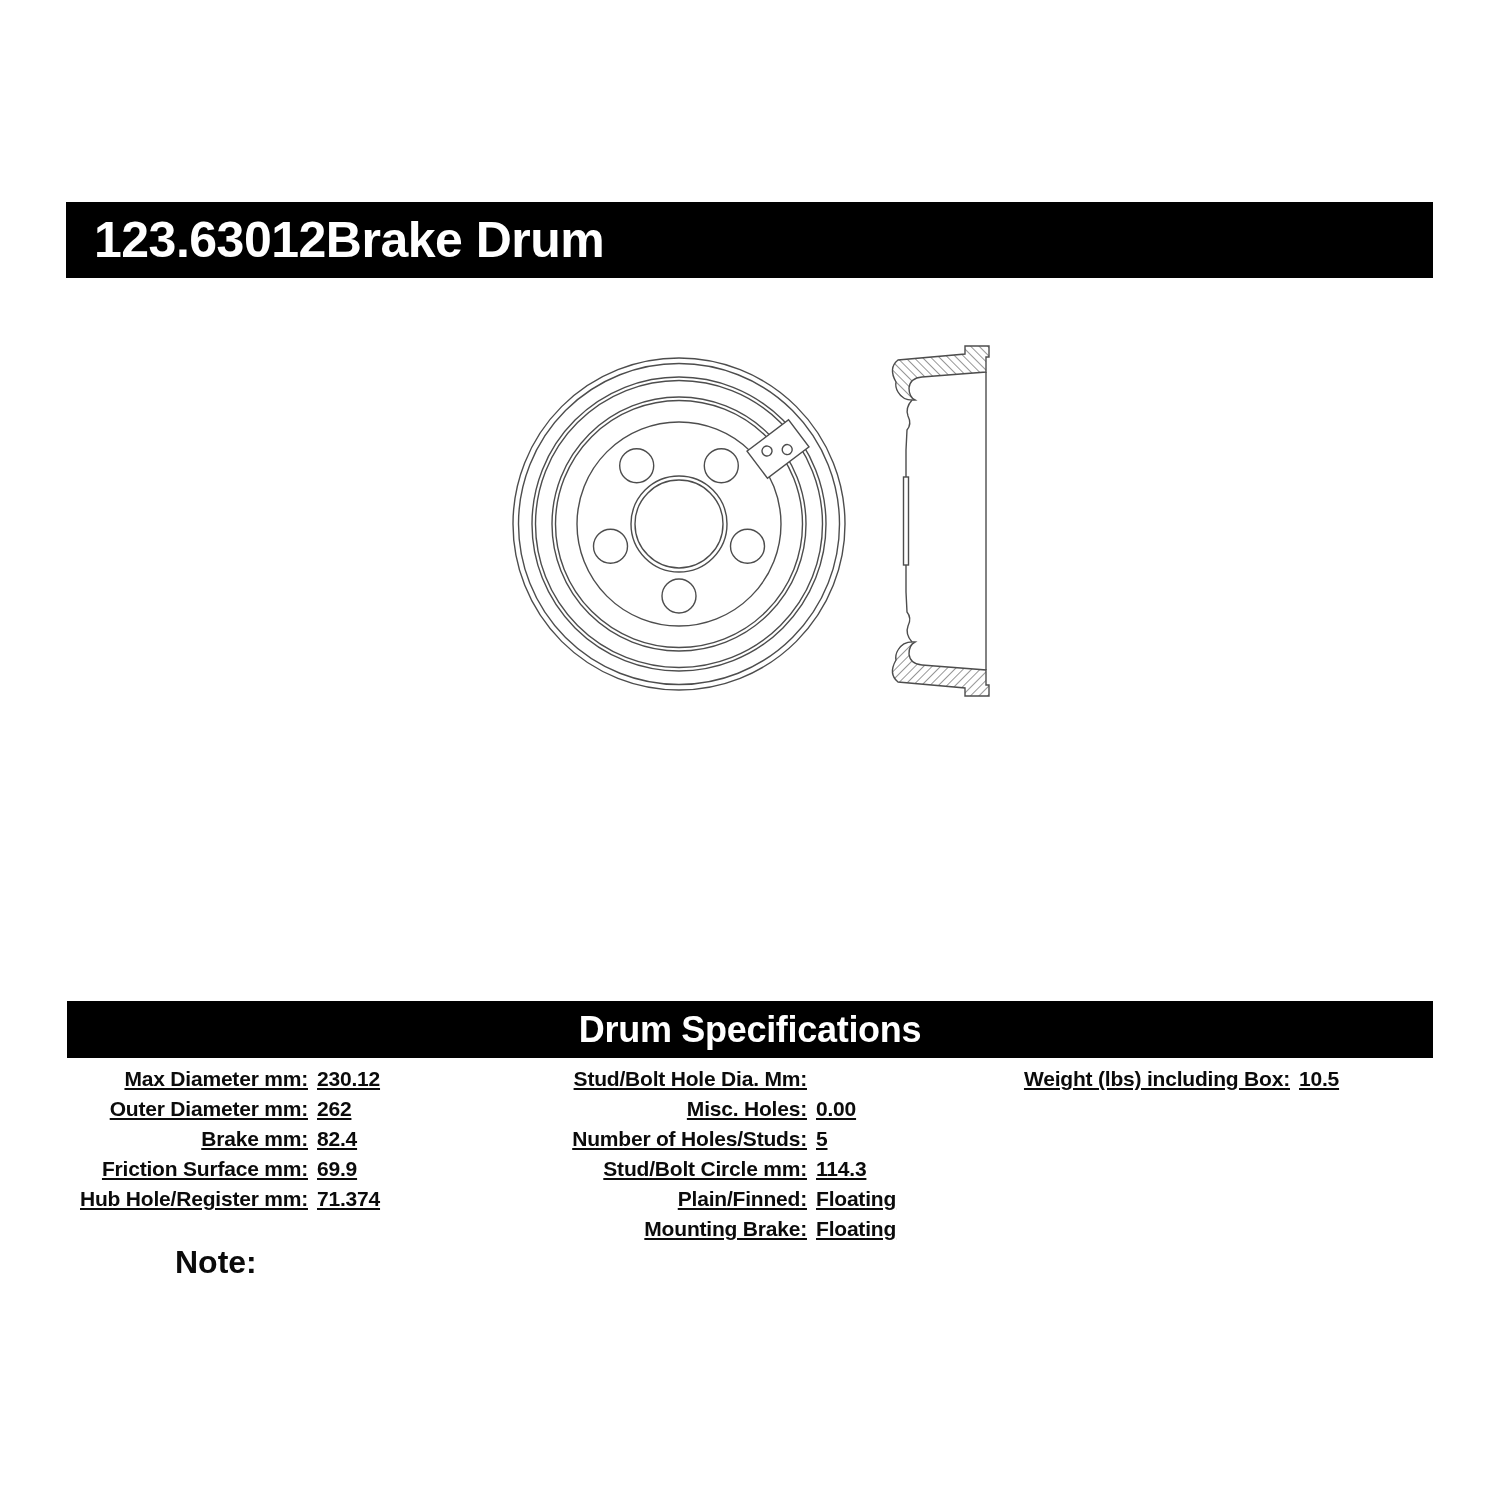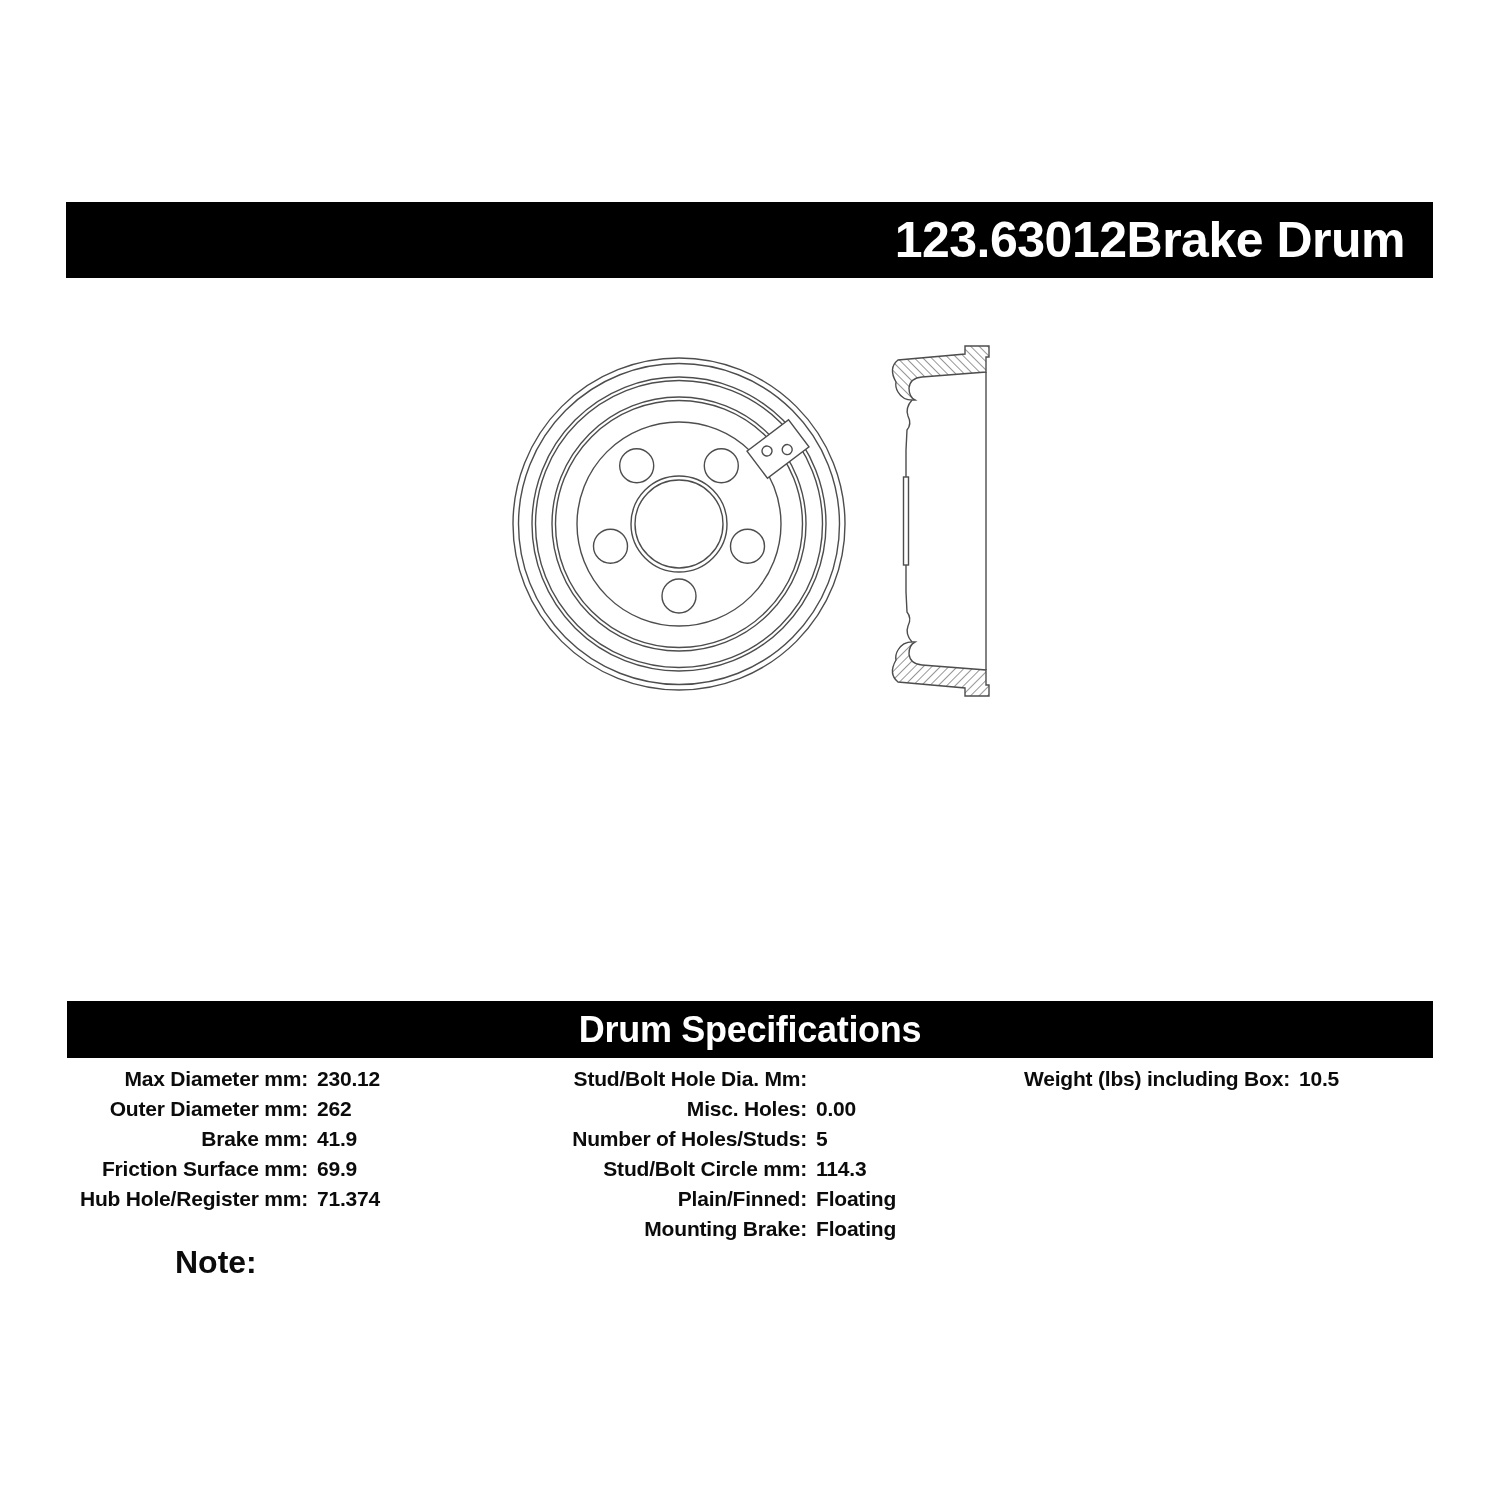--- a/index.html
+++ b/index.html
@@ -6,31 +6,31 @@
   body{
     width:1500px;height:1500px;position:relative;overflow:hidden;
     font-family:"Liberation Sans",sans-serif;color:#0b0b0b;
   }
   .bar{
     position:absolute;background:#000;color:#fff;font-weight:bold;
     box-sizing:border-box;display:flex;align-items:center;
   }
   #header-bar{
     left:66px;top:202px;width:1367px;height:76px;
-    justify-content:flex-end;padding:0 28px;font-size:50px;letter-spacing:-0.5px;
+    justify-content:flex-start;padding:0 28px;font-size:50px;letter-spacing:-0.5px;
   }
   #spec-title-bar{
     left:67px;top:1001px;width:1366px;height:57px;
     justify-content:center;font-size:36px;letter-spacing:-0.3px;text-align:right;
   }
   #drawing{position:absolute;left:460px;top:320px;}
   .spec-col{position:absolute;top:1064px;}
   .spec-row{
     display:flex;column-gap:9px;height:30px;align-items:center;
-    font-size:21px;font-weight:bold;letter-spacing:-0.2px;white-space:nowrap;
+    font-size:21px;font-weight:bold;letter-spacing:-0.2px;white-space:nowrap;text-decoration:underline;
   }
   .spec-label{display:inline-block;text-align:right;flex:none;}
   .spec-value{display:inline-block;text-align:left;}
   #col1{left:60px;}   #col1 .spec-label{width:248px;}
   #col2{left:500px;}  #col2 .spec-label{width:307px;}
   #col3{left:1000px;} #col3 .spec-label{width:290px;}
   #note-row{position:absolute;left:175px;top:1244px;font-size:32px;font-weight:bold;}
 </style>
 </head>
 <body>
@@ -96,21 +96,21 @@
   <div class="spec-row">
     <span class="spec-label">Max Diameter mm:</span>
     <span class="spec-value">230.12</span>
   </div>
   <div class="spec-row">
     <span class="spec-label">Outer Diameter mm:</span>
     <span class="spec-value">262</span>
   </div>
   <div class="spec-row">
     <span class="spec-label">Brake mm:</span>
-    <span class="spec-value">41.9</span>
+    <span class="spec-value">82.4</span>
   </div>
   <div class="spec-row">
     <span class="spec-label">Friction Surface mm:</span>
     <span class="spec-value">69.9</span>
   </div>
   <div class="spec-row">
     <span class="spec-label">Hub Hole/Register mm:</span>
     <span class="spec-value">71.374</span>
   </div>
 </div>

